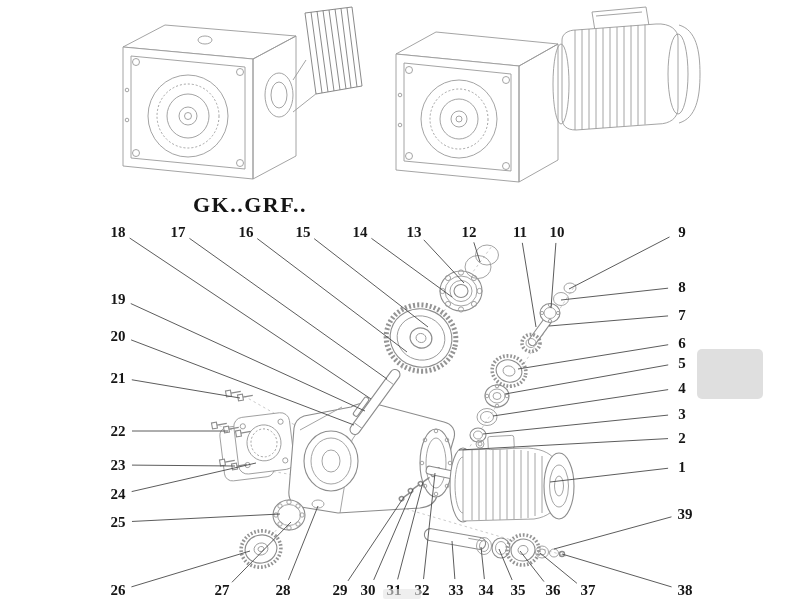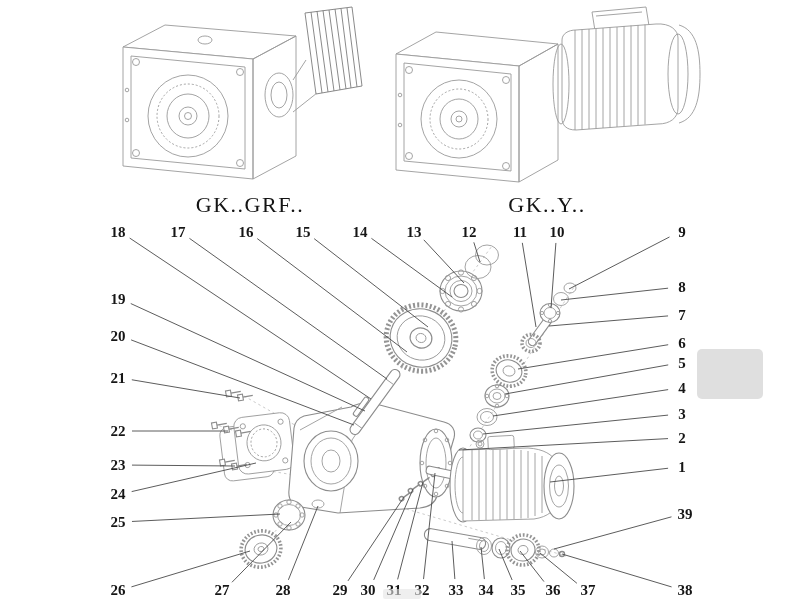--- a/index.html
+++ b/index.html
@@ -17,21 +17,21 @@
   .teeth    { fill:none; stroke:#949494; stroke-width:5;   stroke-dasharray:2 2.2; }
   .teeth-sm { fill:none; stroke:#949494; stroke-width:3.6; stroke-dasharray:1.7 1.9; }
   .axis  { fill:none; stroke:#bcbcbc; stroke-width:0.8; stroke-dasharray:2.5 3; }
   .darker { stroke:#7d7d7d; }
 
   
   .leader  { stroke:var(--leader,#4a4a4a); stroke-width:0.9; }
   .callout { font-family:"Liberation Serif", serif; font-weight:bold; font-size:15px;
              fill:var(--label,#161616); text-anchor:middle; dominant-baseline:central; }
 
-  .title { position:absolute; font-weight:normal; font-size:22px; letter-spacing:1.5px;
+  .title { position:absolute; font-weight:bold; font-size:22px; letter-spacing:1.5px;
            color:#141414; text-align:center; }
   .title-left  { left:168px; top:192px; width:164px; }
   .title-right { left:486px; top:192px; width:122px; }
 
   .watermark { position:absolute; left:697px; top:349px; width:66px; height:50px;
                background:#d9d9d9; opacity:.85; border-radius:5px; }
   .watermark-small { position:absolute; left:383px; top:589px; width:38px; height:10px;
                background:#e4e4e4; opacity:.6; border-radius:2px; }
 </style>
 </head>
@@ -433,17 +433,16 @@
         <line x1="512.1135458210248" y1="580.0195833281284" x2="499" y2="549" class="leader"></line>
         <text x="518" y="590" class="callout">35</text>
         <line x1="543.9568086194736" y1="581.6027508609398" x2="520" y2="551" class="leader"></line>
         <text x="553" y="590" class="callout">36</text>
         <line x1="576.911857239243" y1="583.2844135362677" x2="540" y2="553" class="leader"></line>
         <text x="588" y="590" class="callout">37</text>
       </g>
   </svg>
 
   <div class="title title-left">GK..GRF..</div>
-  <div class="title title-right">GK..Y..</div>
 
   <div class="watermark" style="background: rgb(217, 217, 217);"></div>
   <div class="watermark-small"></div>
 </div>
 
 </body></html>

